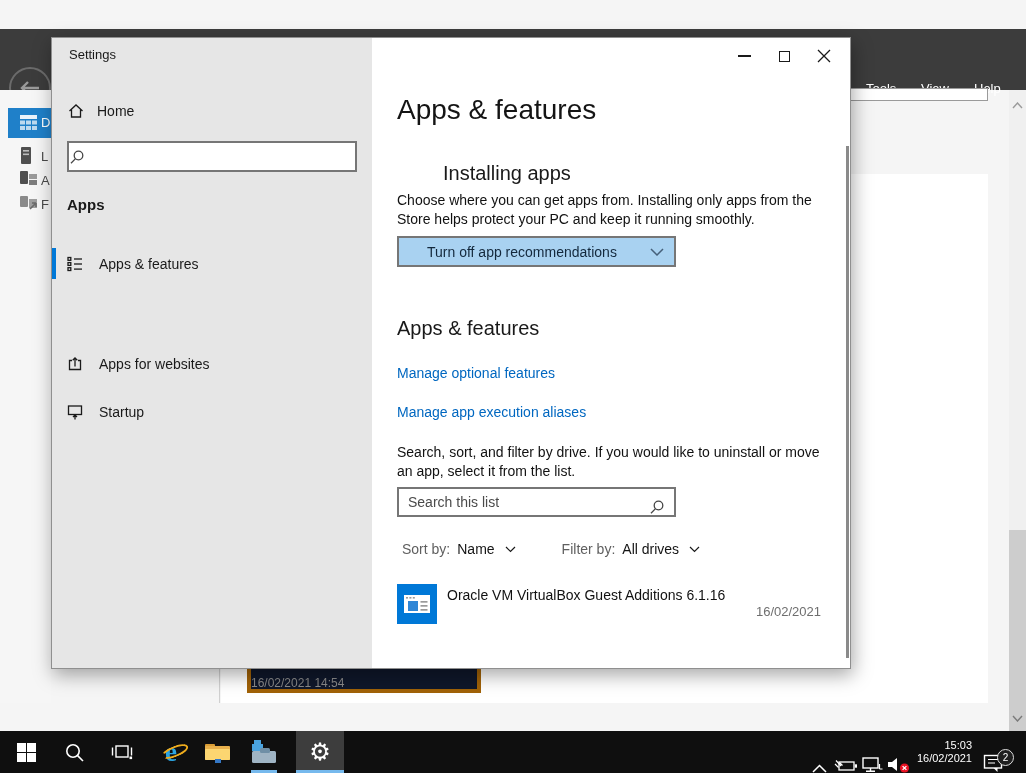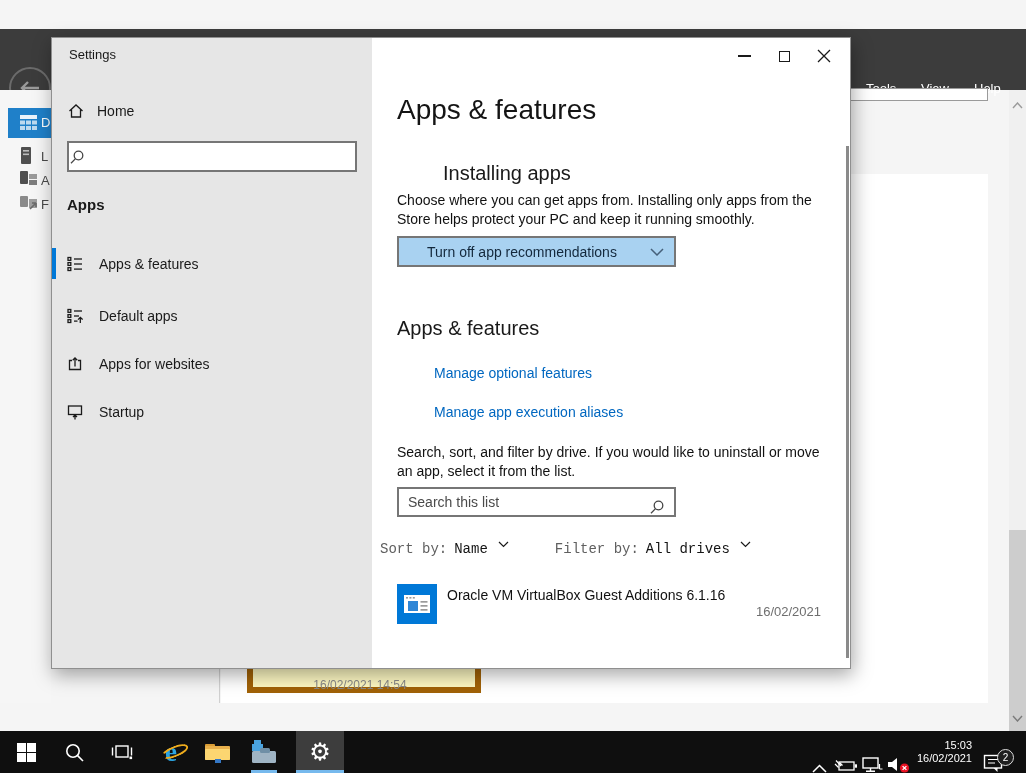--- a/index.html
+++ b/index.html
@@ -22,22 +22,22 @@
   .sm-leftnav { left:0; top:90px; width:51px; height:641px; background:#f6f6f6; overflow:hidden; }
   .sm-navrow { position:absolute; left:0; width:51px; height:30px; }
   .sm-navrow.sel { left:8px; width:43px; background:#1f80c9; }
   .sm-navletter { position:absolute; left:41px; top:7px; font-size:13px; color:#4a4a4a; }
   .sm-navrow.sel .sm-navletter { color:#fff; left:33px; }
   .sm-navicon { position:absolute; left:12px; top:7px; }
   .sm-navrow:not(.sel) .sm-navicon { left:20px; top:5px; }
 
   .sm-input-remnant { left:845px; top:88px; width:143px; height:13px; background:#fff; border:1px solid #9a9a9a; }
   .sm-whitepanel { left:221px; top:174px; width:767px; height:529px; background:#fff; }
-  .sm-datebox { left:247px; top:645px; width:234px; height:48px; background:#fef9c3; border:6px solid #a16207;
-                text-align:center; padding:27px 8px 0 0; font-size:12px; color:#8a8a8a; }
+  .sm-datebox { left:247px; top:645px; width:234px; height:48px; background:#0f172a; border:4px solid #a16207;
+                text-align:left; padding:27px 8px 0 0; font-size:12px; color:#8a8a8a; }
   .sm-divider { left:219px; top:669px; width:1px; height:59px; background:#d0d0d0; }
   .sm-bottomgray { left:0; top:703px; width:1009px; height:28px; background:#f5f5f5; }
 
   .sm-scrollbar { left:1009px; top:90px; width:17px; height:641px; background:#f0f0f0; }
   .sm-scroll-thumb { position:absolute; left:0; top:440px; width:17px; height:201px; background:#cdcdcd; }
   .sm-scroll-arrow { position:absolute; left:3px; }
 
   
   .settings { left:51px; top:37px; width:800px; height:632px; background:#fff; border:1px solid #8f8f8f;
               box-shadow:2px 6px 18px rgba(0,0,0,0.35); }
@@ -62,25 +62,25 @@
   .set-navrow .lbl { margin-left:16px; font-size:14px; }
   .accent-bar { position:absolute; left:0; width:4px; height:31px; background:#0078d7; }
 
   .set-content-title { position:absolute; left:345px; top:56px; font-size:28px; font-weight:300; color:#141414; }
   .h2 { position:absolute; left:345px; font-size:20px; font-weight:400; color:#191919; }
   .para { position:absolute; left:345px; font-size:14px; line-height:19px; color:#111; white-space:pre-line; }
   .dropdown { position:absolute; left:345px; top:198px; width:279px; height:31px; background:#a9d2f1;
               border:2px solid #767676; display:flex; align-items:center; }
   .dropdown .val { flex:1; padding-left:28px; font-size:14px; color:#13283c; }
   .dropdown .chev { margin-right:10px; display:flex; }
-  .set-link { position:absolute; left:345px; font-size:14px; color:#0067c0; cursor:pointer;margin-left:37px; }
+  .set-link { position:absolute; left:345px; font-size:14px; color:#0067c0; cursor:pointer; }
   .list-search { position:absolute; left:345px; top:449px; width:279px; height:30px; background:#fff;
                  border:2px solid #767676; display:flex; align-items:flex-end; }
   .list-search input::placeholder { color:#4a4a4a; }
-  .sort-row { position:absolute; left:328px; top:503px; display:flex; align-items:flex-start; font-size:14px;font-family:Liberation Mono, monospace; }
+  .sort-row { position:absolute; left:350px; top:503px; display:flex; align-items:center; font-size:14px; }
   .sort-row .muted { color:#5f5f5f; }
   .sort-row .value { color:#141414; margin-left:7px; }
   .sort-row .chev { margin-left:10px; display:flex; }
   .sort-gap { width:46px; }
   .app-row { position:absolute; left:345px; top:546px; width:424px; height:56px; }
   .app-icon { position:absolute; left:0; top:0; width:40px; height:40px; background:#0078d7; }
   .app-name { position:absolute; left:50px; top:3px; font-size:14px; color:#111; }
   .app-date { position:absolute; right:0; top:52px; font-size:13px; color:#6e6e6e; transform:translateY(-32px); }
   .set-scrollline { position:absolute; left:794px; top:108px; width:3px; height:512px; background:#8a8a8a; }
 
@@ -229,34 +229,20 @@
             <rect x="1" y="1.5" width="2.8" height="2.8"></rect>
             <path d="M7 3 H15"></path>
             <rect x="1" y="6.6" width="2.8" height="2.8"></rect>
             <path d="M7 8 H15"></path>
             <rect x="1" y="11.7" width="2.8" height="2.8"></rect>
             <path d="M7 13.1 H15"></path>
           </svg>
       </span>
       <span class="lbl">Apps &amp; features</span>
     </div>
-    <div class="set-navrow" style="top:262px;">
-      <span class="ic">
-        <svg width="16" height="16" fill="none" stroke="#1a1a1a" stroke-width="1.3">
-            <rect x="1" y="1.5" width="2.8" height="2.8"></rect>
-            <path d="M7 3 H15"></path>
-            <rect x="1" y="6.6" width="2.8" height="2.8"></rect>
-            <path d="M7 8 H12"></path>
-            <rect x="1" y="11.7" width="2.8" height="2.8"></rect>
-            <path d="M7 13.1 H10.5"></path>
-            <path d="M13.3 15 V9.5 M11 11.6 L13.3 9.3 L15.6 11.6"></path>
-          </svg>
-      </span>
-      <span class="lbl">Default apps</span>
-    </div>
     <div class="set-navrow" style="top:358px;">
       <span class="ic">
         <svg width="16" height="16" fill="none" stroke="#1a1a1a" stroke-width="1.3">
             <rect x="1.5" y="2" width="13" height="8.5"></rect>
             <path d="M8 15.5 V11 M6 13 L8 11 L10 13"></path>
           </svg>
       </span>
       <span class="lbl">Startup</span>
     </div>
     <div class="set-navrow" style="top:310px;">

